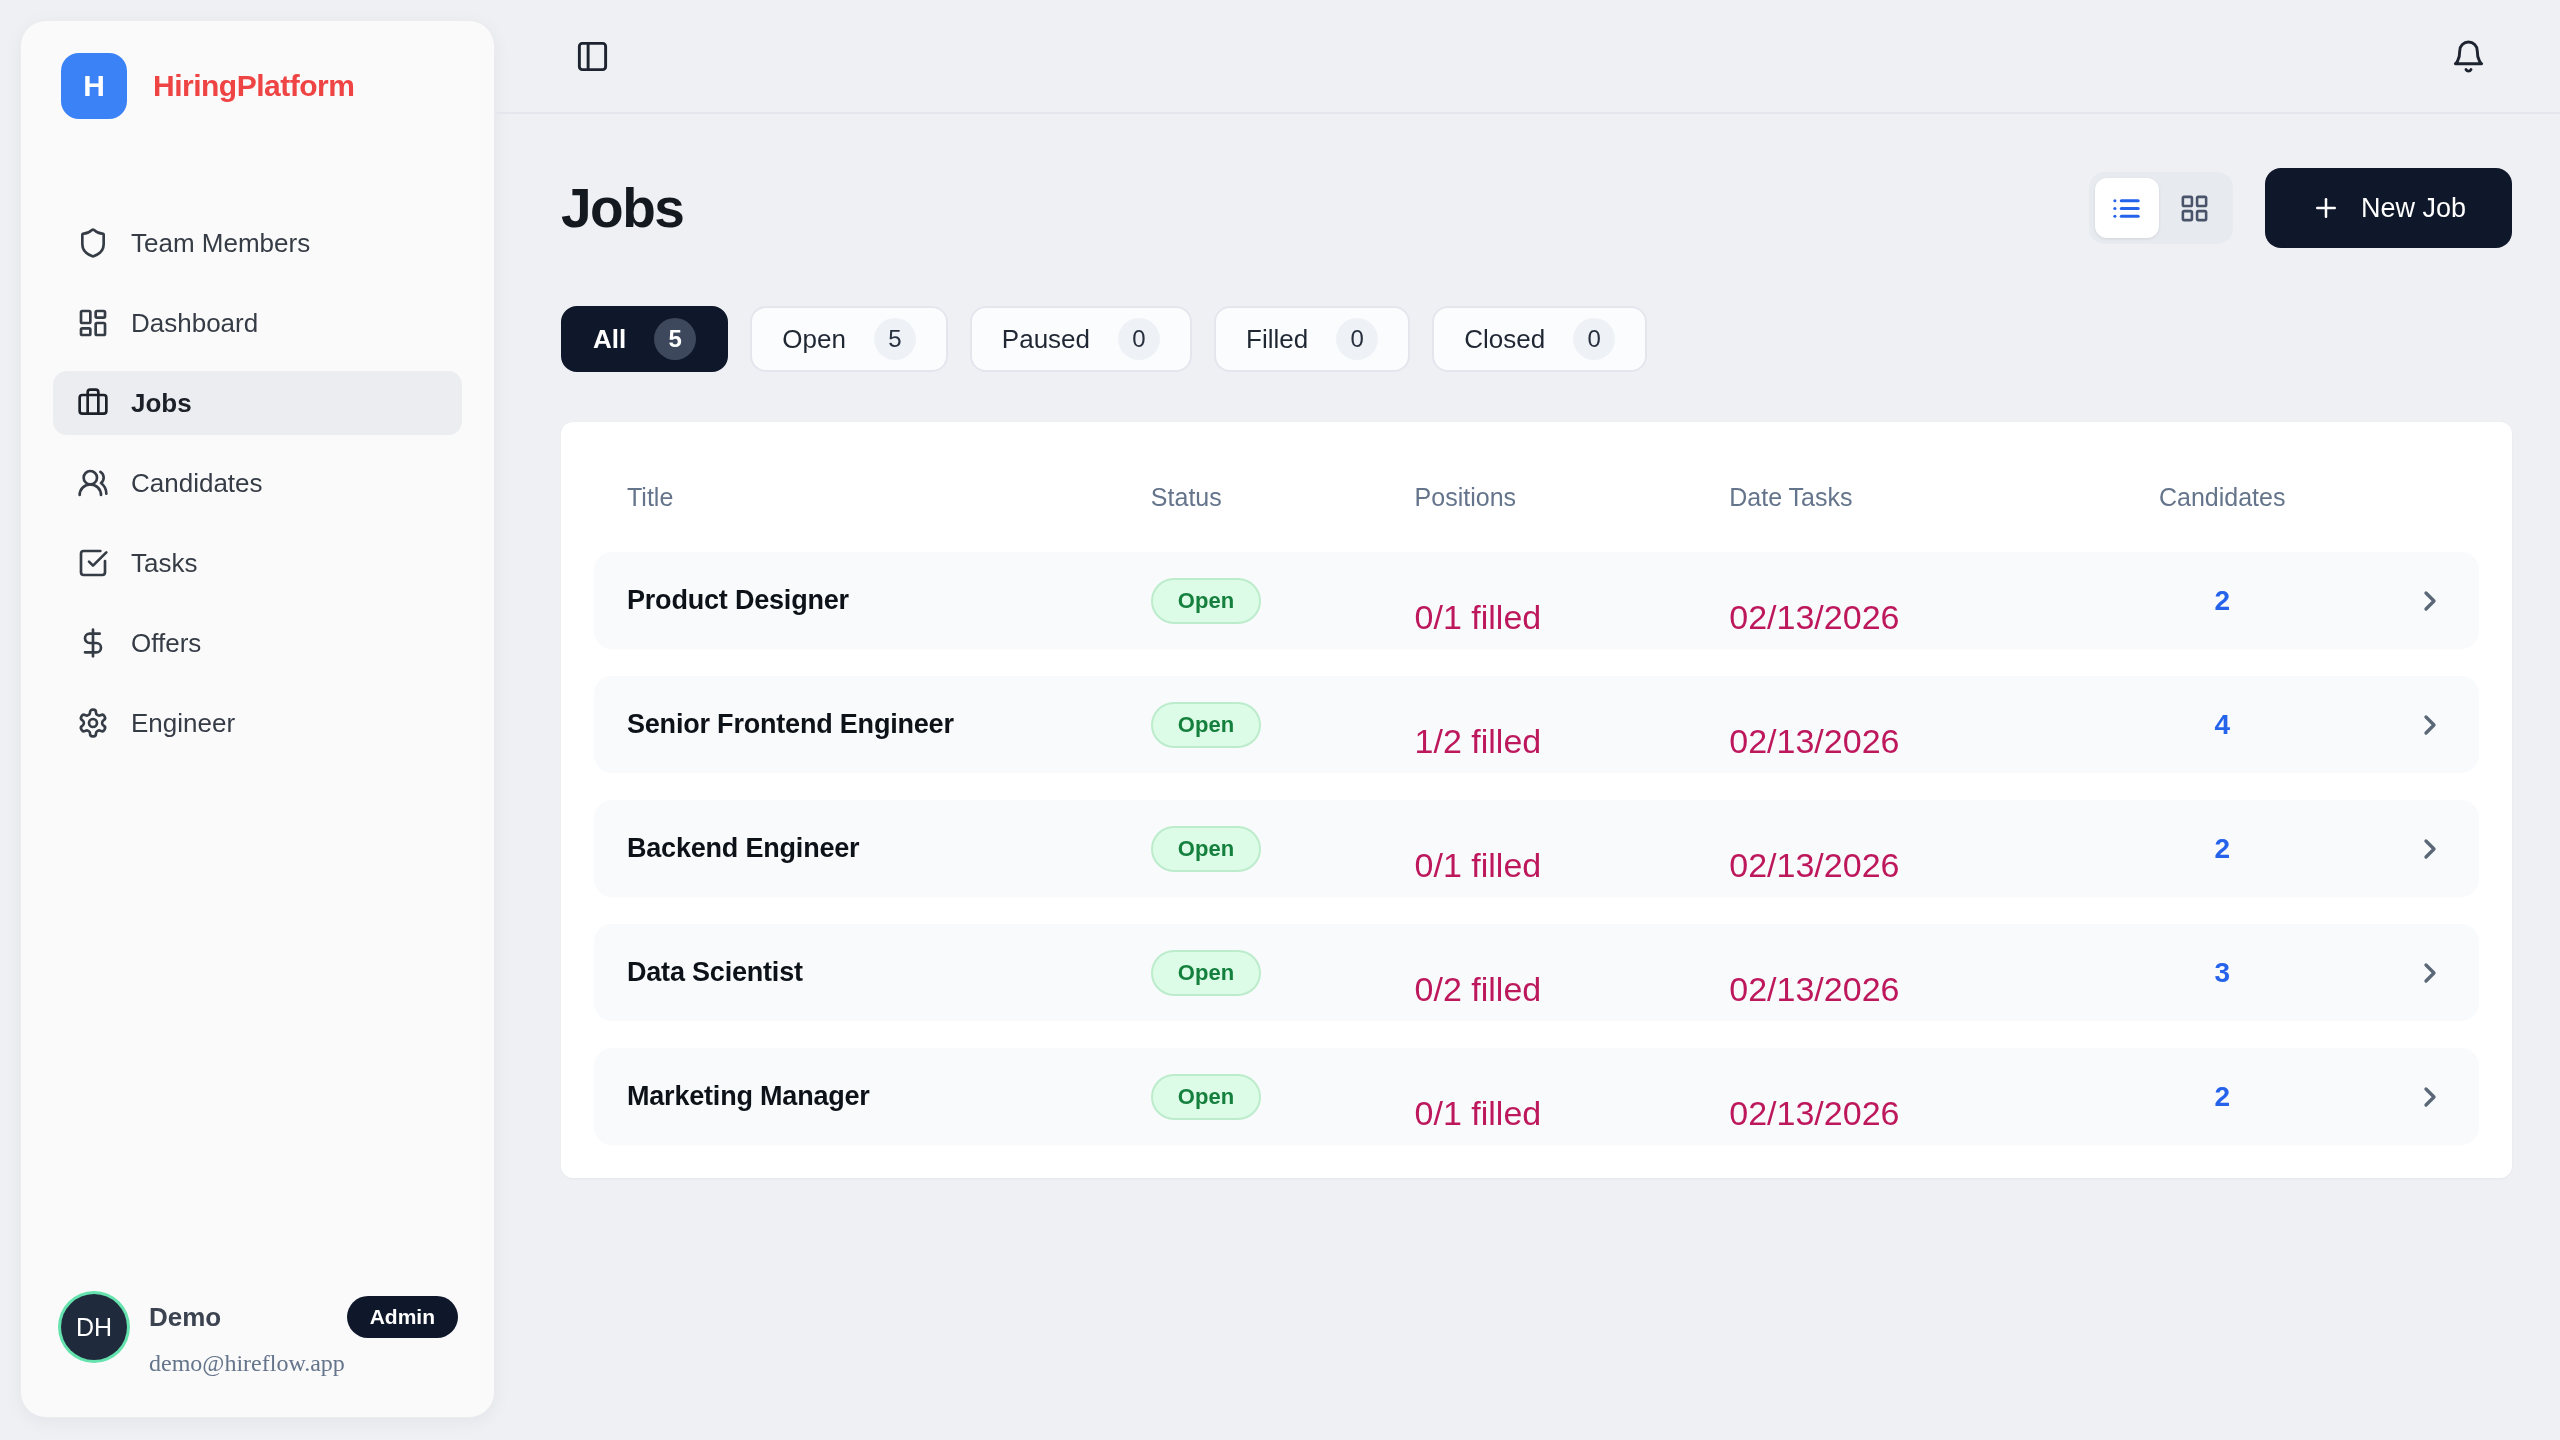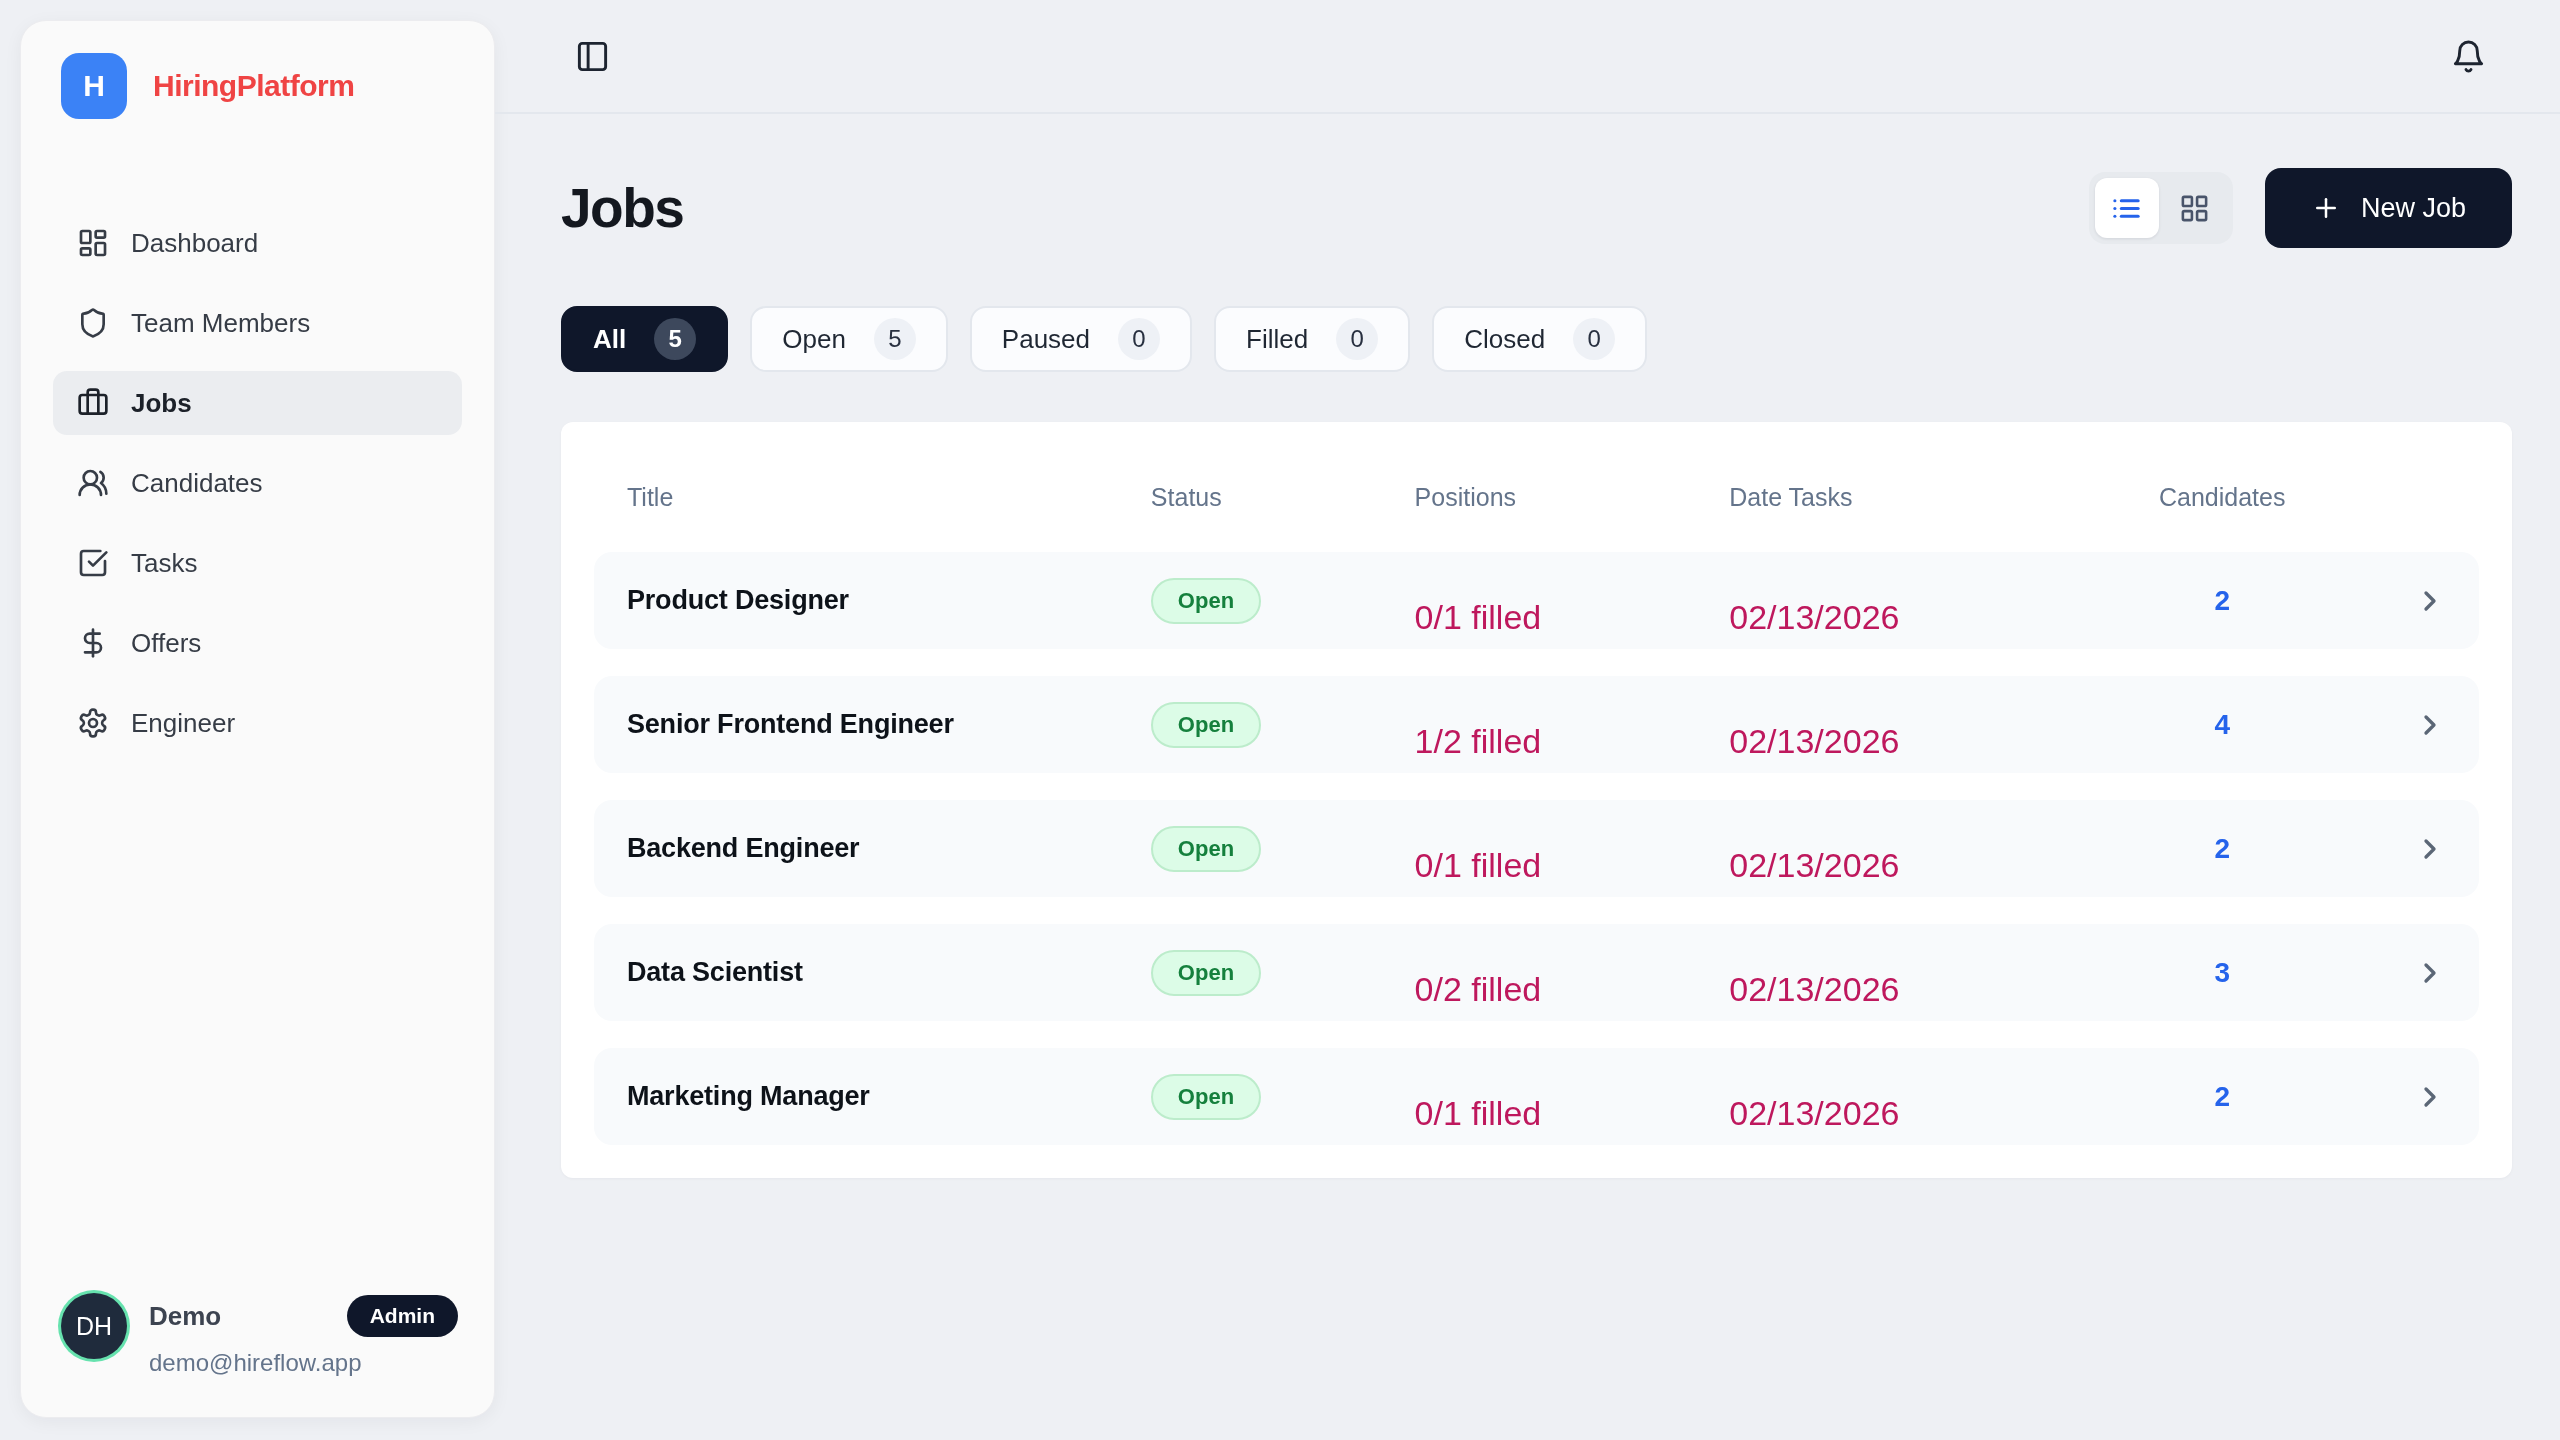--- a/index.html
+++ b/index.html
@@ -25,21 +25,21 @@
 
   .user { margin-top:auto; display:flex; align-items:flex-start; gap:22px; padding:6px 4px 8px 8px; }
   .avatar { width:66px; height:66px; border-radius:50%; background:var(--avatar-bg,#1f2b3c);
     color:#fff; font-size:25px; display:flex; align-items:center; justify-content:center;
     box-shadow:0 0 0 3px var(--avatar-ring,#66e2ae); flex-shrink:0; }
   .user-meta { flex:1; min-width:0; padding-top:2px; }
   .user-row1 { display:flex; align-items:center; justify-content:space-between; }
   .user-name { font-size:26px; font-weight:bold; color:#3c4350; }
   .admin-badge { background:var(--navy,#0f172a); color:#fff; font-size:21px; font-weight:bold;
     padding:9px 23px; border-radius:999px; }
-  .user-email { margin-top:12px; font-size:24px; color:var(--text-muted,#64748b); }
+  .user-email { margin-top:12px; font-size:24px; color:var(--text-muted,#64748b);font-family:Liberation Serif, serif; }
 
   
   main { flex:1; display:flex; flex-direction:column; min-width:0; }
   .topbar { height:114px; flex-shrink:0; display:flex; align-items:center; justify-content:space-between;
     padding:0 74px 0 80px; border-bottom:2px solid var(--border,#e2e6ec); }
   .icon-btn { background:none; border:none; cursor:pointer; color:#1d2430; display:flex; align-items:center; }
   .icon-btn .ic { width:35px; height:35px; }
 
   .content { padding:54px 48px 0 66px; }
   .page-head { display:flex; align-items:center; justify-content:space-between; }
@@ -90,32 +90,32 @@
 
   <aside class="sidebar">
     <div class="brand">
       <div class="brand-logo">H</div>
       <div class="brand-name">HiringPlatform</div>
     </div>
 
     <nav class="nav" id="nav">
         <div class="nav-item">
           <svg class="ic" viewBox="0 0 24 24" fill="none" stroke="currentColor" stroke-width="2" stroke-linecap="round" stroke-linejoin="round">
+            <path d="M20 13c0 5-3.5 7.5-7.66 8.95a1 1 0 0 1-.67-.01C7.5 20.5 4 18 4 13V6a1 1 0 0 1 1-1c2 0 4.5-1.2 6.24-2.72a1.17 1.17 0 0 1 1.52 0C14.51 3.81 17 5 19 5a1 1 0 0 1 1 1z"></path>
+          </svg>
+          <span>Team Members</span>
+        </div>
+        <div class="nav-item">
+          <svg class="ic" viewBox="0 0 24 24" fill="none" stroke="currentColor" stroke-width="2" stroke-linecap="round" stroke-linejoin="round">
             <rect width="7" height="9" x="3" y="3" rx="1"></rect>
             <rect width="7" height="5" x="14" y="3" rx="1"></rect>
             <rect width="7" height="9" x="14" y="12" rx="1"></rect>
             <rect width="7" height="5" x="3" y="16" rx="1"></rect>
           </svg>
           <span>Dashboard</span>
-        </div>
-        <div class="nav-item">
-          <svg class="ic" viewBox="0 0 24 24" fill="none" stroke="currentColor" stroke-width="2" stroke-linecap="round" stroke-linejoin="round">
-            <path d="M20 13c0 5-3.5 7.5-7.66 8.95a1 1 0 0 1-.67-.01C7.5 20.5 4 18 4 13V6a1 1 0 0 1 1-1c2 0 4.5-1.2 6.24-2.72a1.17 1.17 0 0 1 1.52 0C14.51 3.81 17 5 19 5a1 1 0 0 1 1 1z"></path>
-          </svg>
-          <span>Team Members</span>
         </div>
         <div class="nav-item active">
           <svg class="ic" viewBox="0 0 24 24" fill="none" stroke="currentColor" stroke-width="2" stroke-linecap="round" stroke-linejoin="round">
             <path d="M16 20V4a2 2 0 0 0-2-2h-4a2 2 0 0 0-2 2v16"></path>
             <rect width="20" height="14" x="2" y="6" rx="2"></rect>
           </svg>
           <span>Jobs</span>
         </div>
         <div class="nav-item">
           <svg class="ic" viewBox="0 0 24 24" fill="none" stroke="currentColor" stroke-width="2" stroke-linecap="round" stroke-linejoin="round">

